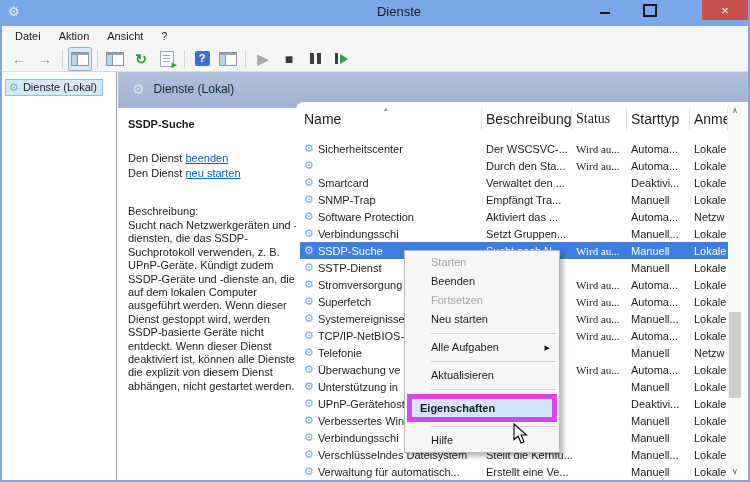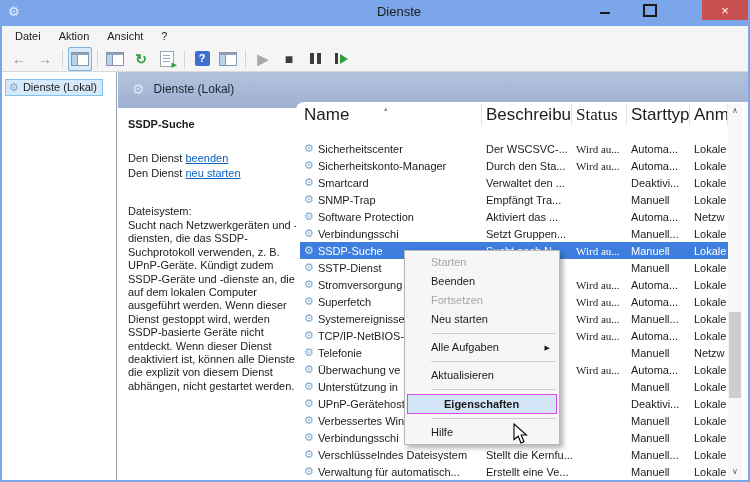--- a/index.html
+++ b/index.html
@@ -50,41 +50,41 @@
   
   #detail{position:absolute;left:128px;top:118px;width:172px;font-size:11px;}
   #svcname{font-weight:bold;margin-bottom:22px;}
   .aline{margin-bottom:3px;}
   a.lnk{color:#0b61c2;text-decoration:underline;}
   #desclabel{margin-top:26px;}
   #desctext{margin-top:2px;line-height:13.4px;}
   
   #listcard{position:absolute;left:296px;top:102px;right:2px;bottom:2px;background:#fff;border-radius:8px 0 0 0;}
   #sortarrow{position:absolute;left:88px;top:3px;font-size:7px;color:#7b93ad;}
-  #list-header{position:absolute;left:4px;top:2px;height:30px;display:flex;align-items:flex-start;font-size:17px;}
+  #list-header{position:absolute;left:4px;top:2px;height:30px;display:flex;align-items:center;font-size:14px;}
   .hc{box-sizing:border-box;border-right:1px solid #e4e4e4;padding-left:4px;height:22px;line-height:22px;
       overflow:hidden;white-space:nowrap;}
   .c-name{width:182px;}.c-beschr{width:90px;}.c-status{width:55px;font-family:Liberation Serif, serif;}.c-start{width:63px;}.c-anmeld{width:38px;}
   #list-rows{position:absolute;left:4px;top:38px;width:428px;}
   .row{display:flex;height:17px;align-items:center;font-size:11px;}
   .cell{box-sizing:border-box;padding-left:4px;overflow:hidden;white-space:nowrap;}
   .cell.c-name{display:flex;align-items:center;gap:4px;}
   .rsel{background:#3d7edf;color:#fff;}
   .rsel .gear{color:#cfe0f5;}
   
   #vscroll{position:absolute;right:6px;top:2px;bottom:0;width:14px;background:#f7f7f7;}
   .sarrow{position:absolute;left:0;width:14px;height:13px;text-align:center;font-size:8px;color:#5a5a5a;line-height:13px;}
   #sup{top:0;}#sdown{bottom:2px;}
   #sthumb{position:absolute;left:1px;width:12px;top:208px;height:86px;background:#cdcdcd;}
   
   #ctxmenu{position:absolute;left:404px;top:250px;width:156px;background:#f6f6f6;
            border:1px solid #b8b8b8;box-shadow:3px 3px 5px rgba(0,0,0,.30);padding:2px 0;box-sizing:border-box;font-size:11px;}
   .mi{position:relative;height:19px;line-height:19px;padding-left:26px;color:#1a1a1a;}
   .mi.dis{color:#a5a5a5;}
-  .mi.hl{margin:0 2px;padding-left:36px;height:18px;line-height:18px;border:1px solid #d946ef;background:#d3e5f6;font-weight:bold;}
+  .mi.hl{margin:0 2px;padding-left:8px;height:18px;line-height:18px;border:5px solid #d946ef;background:#d3e5f6;font-weight:bold;}
   .csep{height:1px;background:#d0d0d0;margin:4px 3px 4px 26px;}
   .sub{position:absolute;right:9px;top:0;font-size:7px;}
   
   #cursor{position:absolute;left:512px;top:423px;}
 </style>
 </head>
 <body>
 
 <div id="win">
 
@@ -181,21 +181,21 @@
   </div>
 
   <div id="detail">
     <div id="svcname">SSDP-Suche</div>
     <div class="aline">
       <span>Den Dienst </span><a class="lnk" href="#">beenden</a>
     </div>
     <div class="aline">
       <span>Den Dienst </span><a class="lnk" href="#">neu starten</a>
     </div>
-    <div id="desclabel">Dateisystem:</div>
+    <div id="desclabel">Beschreibung:</div>
     <div id="desctext">Sucht nach Netzwerkgeräten und -diensten, die das SSDP-Suchprotokoll verwenden, z. B. UPnP-Geräte. Kündigt zudem SSDP-Geräte und -dienste an, die auf dem lokalen Computer ausgeführt werden. Wenn dieser Dienst gestoppt wird, werden SSDP-basierte Geräte nicht entdeckt. Wenn dieser Dienst deaktiviert ist, können alle Dienste, die explizit von diesem Dienst abhängen, nicht gestartet werden.</div>
   </div>
 
   <div id="listcard">
     <span id="sortarrow">▴</span>
     <div id="list-header">
         <div class="hc c-name">Name</div>
         <div class="hc c-beschr">Beschreibung</div>
         <div class="hc c-status">Status</div>
         <div class="hc c-start">Starttyp</div>
@@ -208,21 +208,20 @@
             <span>Sicherheitscenter</span>
           </div>
           <div class="cell c-beschr">Der WSCSVC-...</div>
           <div class="cell c-status">Wird au...</div>
           <div class="cell c-start">Automa...</div>
           <div class="cell c-anmeld">Lokale</div>
         </div>
         <div class="row">
           <div class="cell c-name">
             <span class="gear">⚙</span>
-            <span>Sicherheitskonto-Manager</span>
           </div>
           <div class="cell c-beschr">Durch den Sta...</div>
           <div class="cell c-status">Wird au...</div>
           <div class="cell c-start">Automa...</div>
           <div class="cell c-anmeld">Lokale</div>
         </div>
         <div class="row">
           <div class="cell c-name">
             <span class="gear">⚙</span>
             <span>Smartcard</span>

